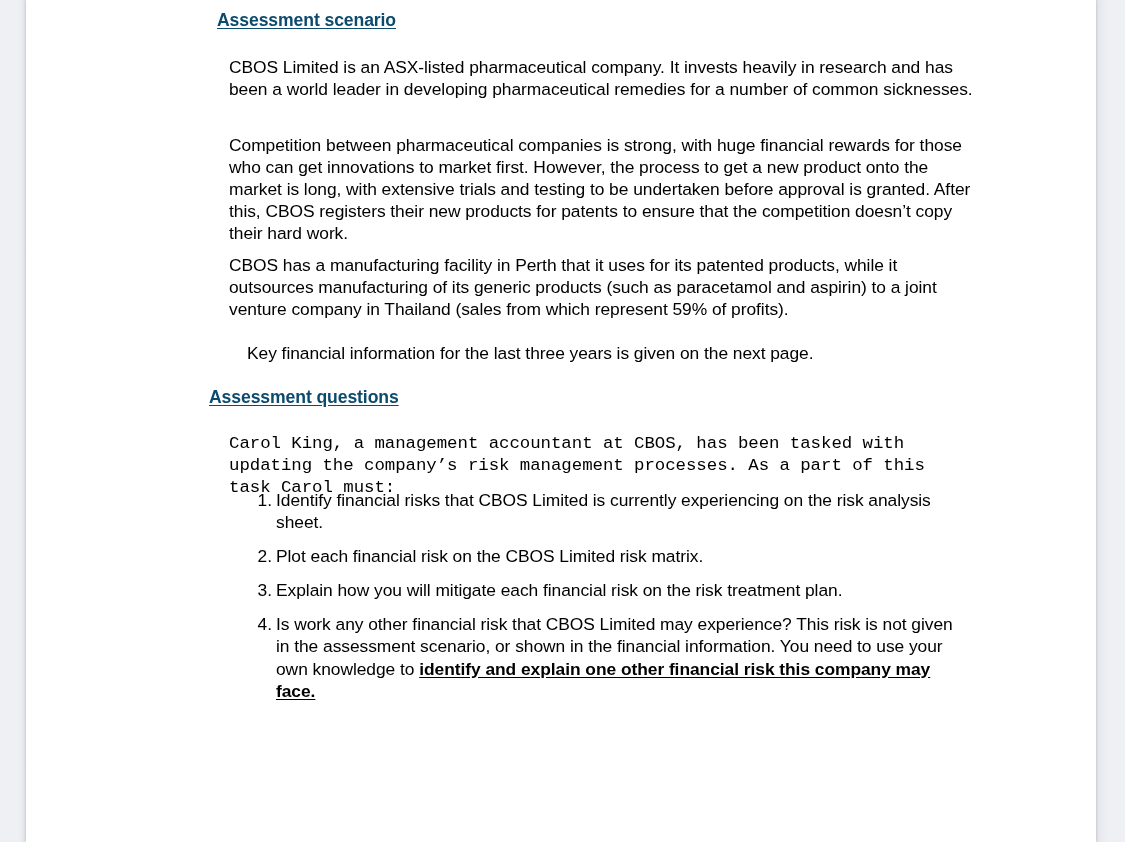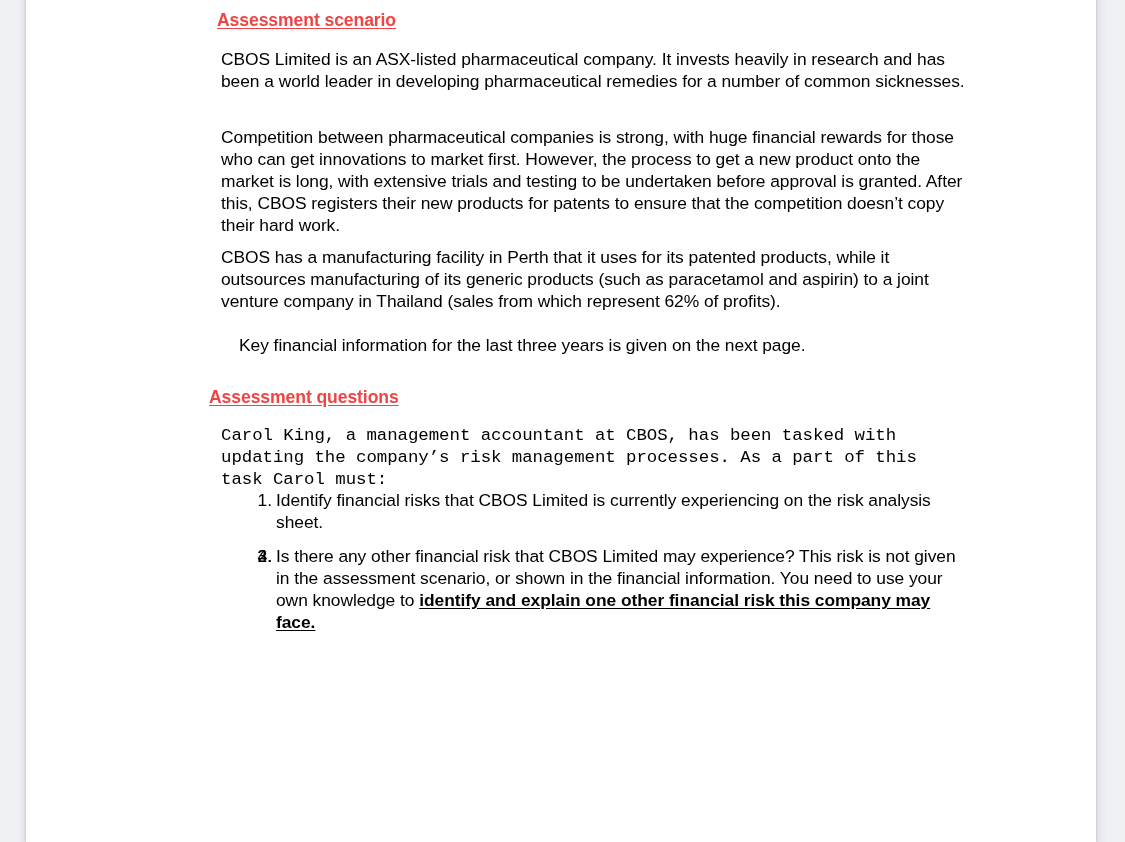--- a/index.html
+++ b/index.html
@@ -31,33 +31,33 @@
   }
   .page-body {
     position: absolute;
     left: 165px;
     top: 0;
     width: 760px;
   }
   .doc-heading {
     font-size: 17.6px;
     font-weight: bold;
-    color: #ef4444;
+    color: #0c4a6e;
     text-decoration: underline;
     text-underline-offset: 2px;
     line-height: 1.25;
     letter-spacing: -0.1px;
     margin: 0;
   }
   .doc-para {
     font-size: 17.4px;
     color: #000000;
     line-height: 22.1px;
     letter-spacing: -0.05px;
-    margin: 4px;
+    margin: 12px;
     text-align: left;
     white-space: pre-wrap;
   }
   .h-scenario { position: absolute; left: 26px; top: 10px; }
   .p1 { position: absolute; left: 26px; top: 44px; width: 745px; }
   .p2 { position: absolute; left: 26px; top: 122px; width: 752px; }
   .p3 { position: absolute; left: 26px; top: 242px; width: 748px; }
   .p4 { position: absolute; left: 44px; top: 330px; width: 700px; }
   .h-questions { position: absolute; left: 18px; top: 387px; }
   .p5 { position: absolute; left: 26px; top: 421px; width: 736px; font-family: Liberation Mono, monospace; }
@@ -117,47 +117,47 @@
 
   <div class="page">
     <div class="page-body">
 
       <div class="doc-heading h-scenario">Assessment scenario</div>
 
       <p class="doc-para p1">CBOS Limited is an ASX-listed pharmaceutical company. It invests heavily in research and has been a world leader in developing pharmaceutical remedies for a number of common sicknesses.</p>
 
       <p class="doc-para p2">Competition between pharmaceutical companies is strong, with huge financial rewards for those who can get innovations to market first. However, the process to get a new product onto the market is long, with extensive trials and testing to be undertaken before approval is granted. After this, CBOS registers their new products for patents to ensure that the competition doesn’t copy their hard work.</p>
 
-      <p class="doc-para p3">CBOS has a manufacturing facility in Perth that it uses for its patented products, while it outsources manufacturing of its generic products (such as paracetamol and aspirin) to a joint venture company in Thailand (sales from which represent 62% of profits).</p>
+      <p class="doc-para p3">CBOS has a manufacturing facility in Perth that it uses for its patented products, while it outsources manufacturing of its generic products (such as paracetamol and aspirin) to a joint venture company in Thailand (sales from which represent 59% of profits).</p>
 
       <p class="doc-para p4">Key financial information for the last three years is given on the next page.</p>
 
       <div class="doc-heading h-questions">Assessment questions</div>
 
       <p class="doc-para p5">Carol King, a management accountant at CBOS, has been tasked with updating the company’s risk management processes. As a part of this task Carol must:</p>
 
       <ol class="q-list">
 
         <li class="q-item">
           <span class="q-num">1.</span>
           <span>Identify financial risks that CBOS Limited is currently experiencing on the risk analysis sheet.</span><span class="q-emph"></span>
         </li>
 
         <li class="q-item">
           <span class="q-num">2.</span>
-          <span class="q-emph"></span>
+          <span>Plot each financial risk on the CBOS Limited risk matrix.</span><span class="q-emph"></span>
         </li>
 
         <li class="q-item">
           <span class="q-num">3.</span>
-          <span class="q-emph"></span>
+          <span>Explain how you will mitigate each financial risk on the risk treatment plan.</span><span class="q-emph"></span>
         </li>
 
         <li class="q-item">
           <span class="q-num">4.</span>
-          <span>Is there any other financial risk that CBOS Limited may experience? This risk is not given in the assessment scenario, or shown in the financial information. You need to use your own knowledge to </span><span class="q-emph">identify and explain one other financial risk this company may face.</span>
+          <span>Is work any other financial risk that CBOS Limited may experience? This risk is not given in the assessment scenario, or shown in the financial information. You need to use your own knowledge to </span><span class="q-emph">identify and explain one other financial risk this company may face.</span>
         </li>
 
       </ol>
 
     </div>
   </div>
 </div>
 
 </body></html>

